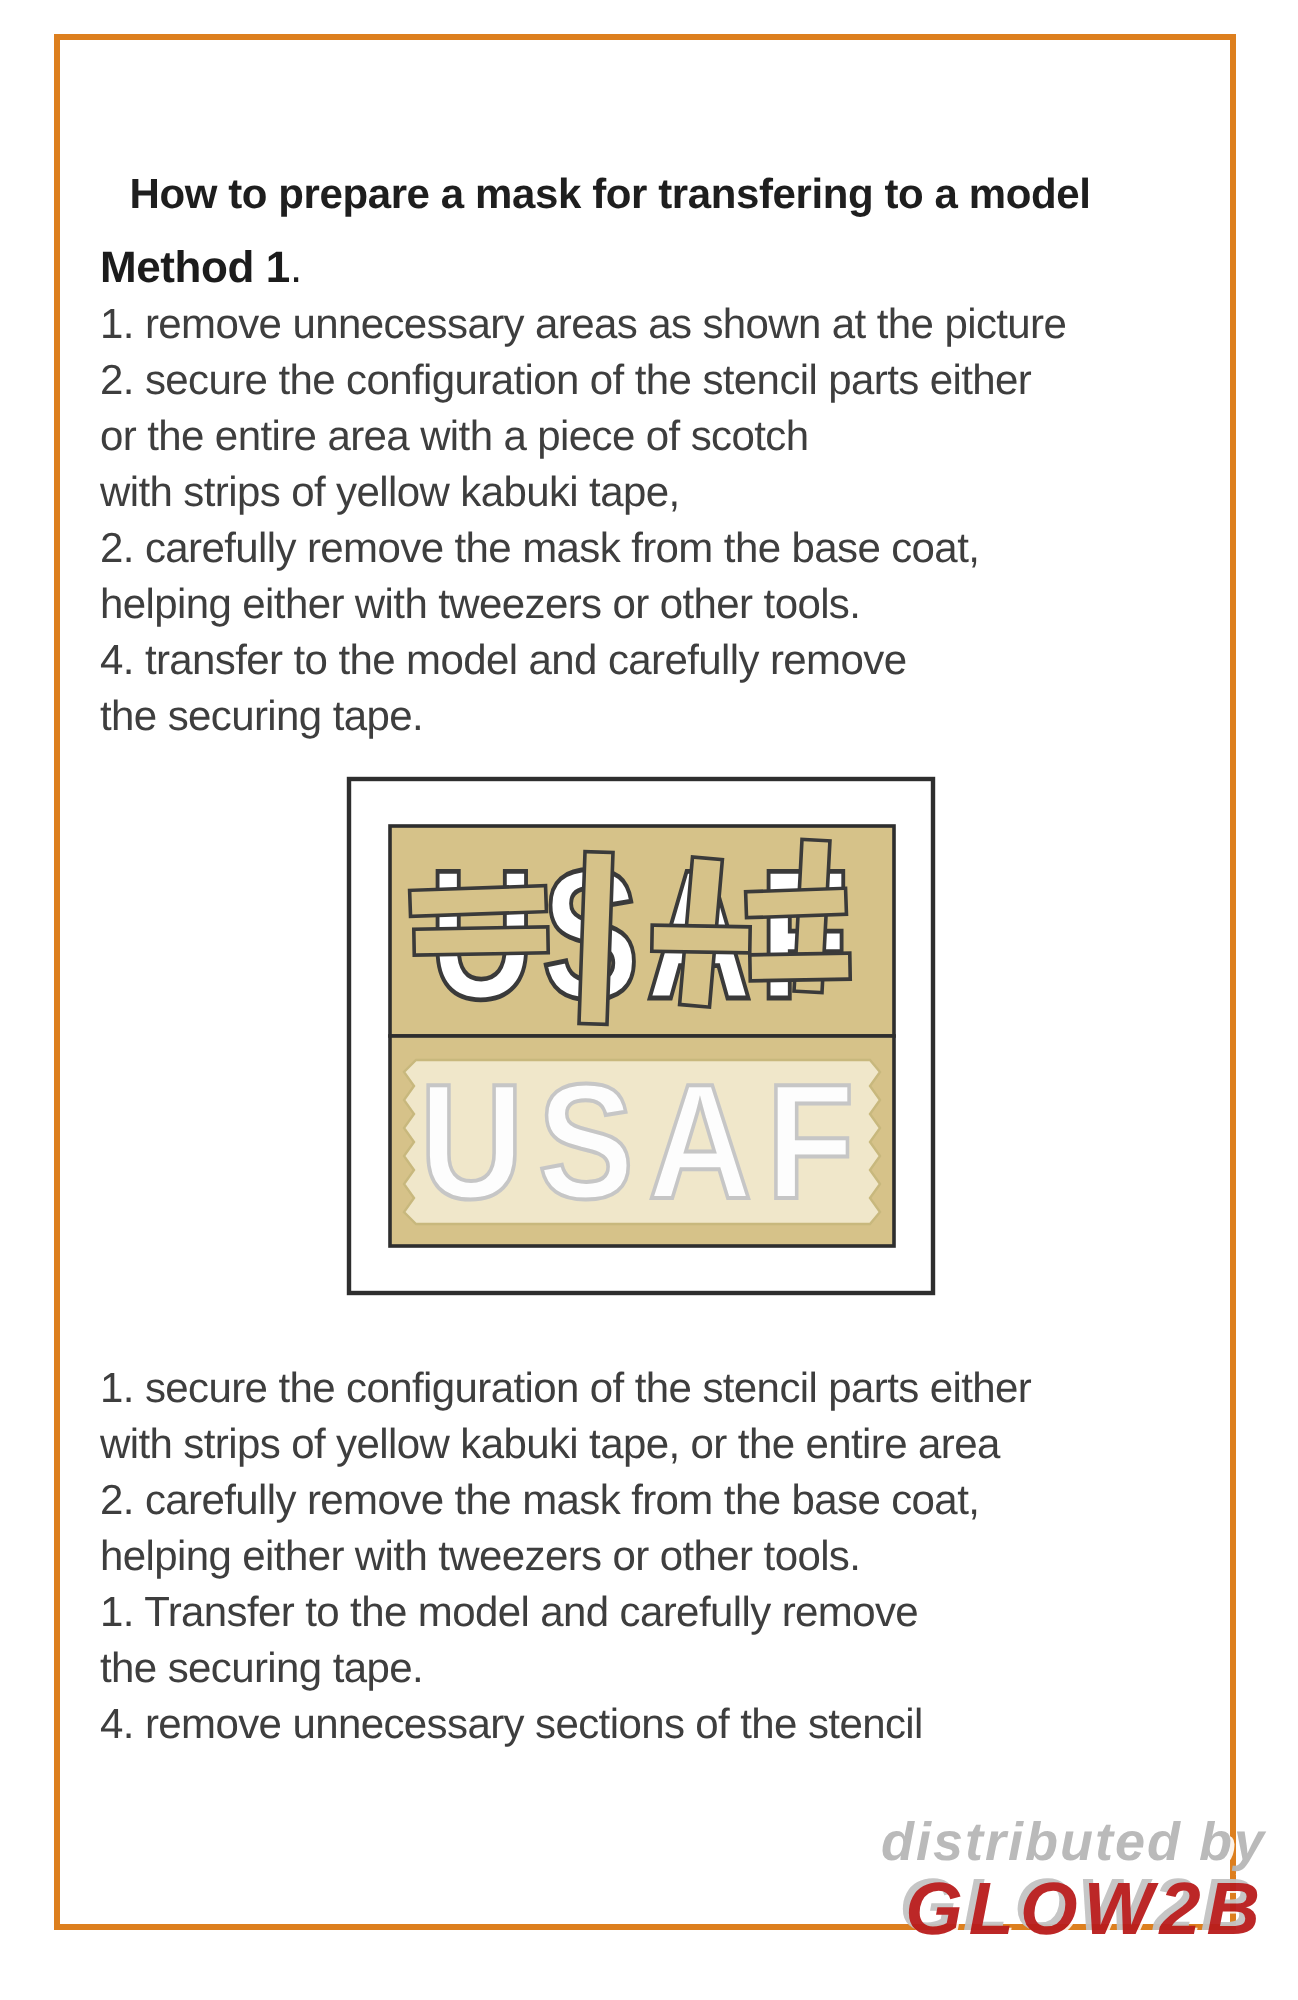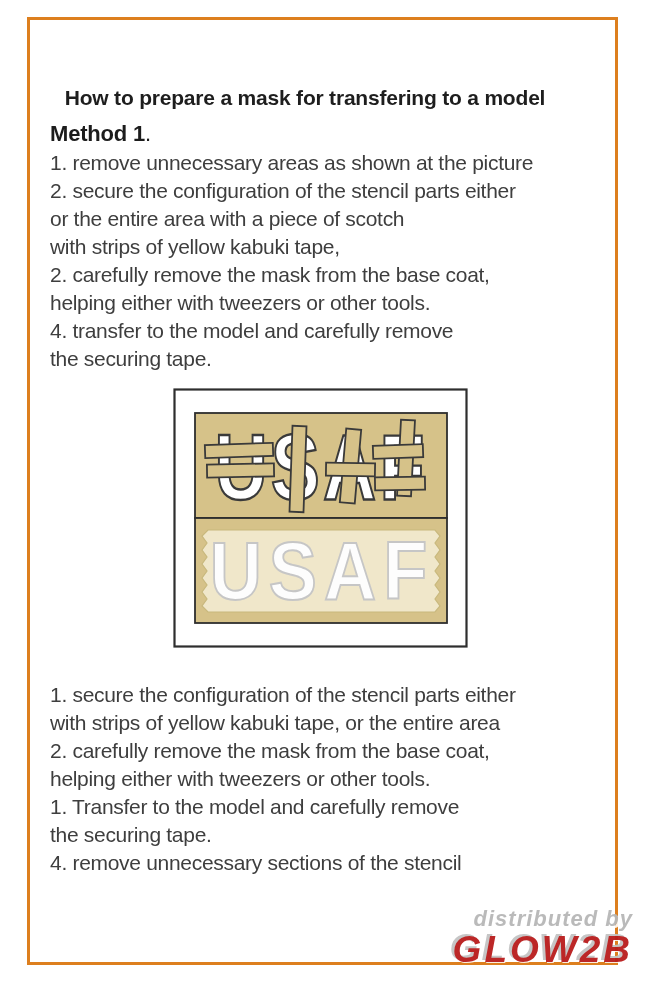--- a/index.html
+++ b/index.html
@@ -51,21 +51,21 @@
     width:295px; height:260px; z-index:2;
   }
 
   .watermark {
     position:absolute; right:16px; top:906px;
     text-align:right; z-index:5;
     font-style:italic; font-weight:bold;
     opacity:0.95;
   }
   .wm-line1 {
-    font-size:22px; color:#b7b7b7;
+    font-size:27px; color:#b7b7b7;
     text-shadow:2px 2px 0 rgba(255,255,255,0.95);
     letter-spacing:1px;
   }
   .wm-line2 {
     font-size:37px; color:#b91c1c; line-height:34px;
     text-shadow:-3px -2px 0 #c3c3c3, 1px 1px 0 rgba(255,255,255,0.9);
     letter-spacing:3px; margin-top:1px;
   }
   .wm-line3 {
     font-size:15px; color:#e4e4e4; line-height:16px;

